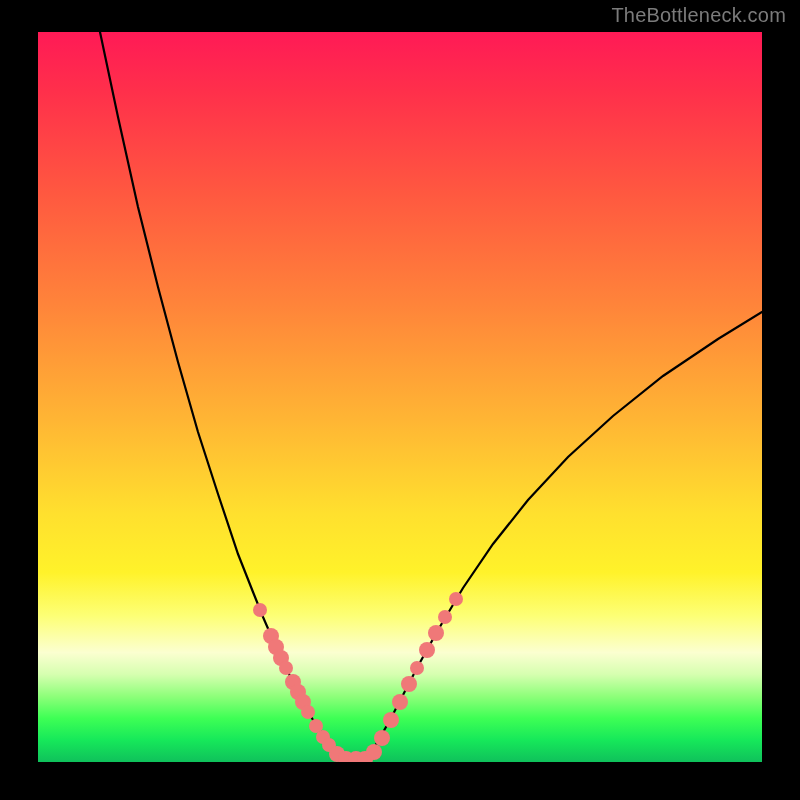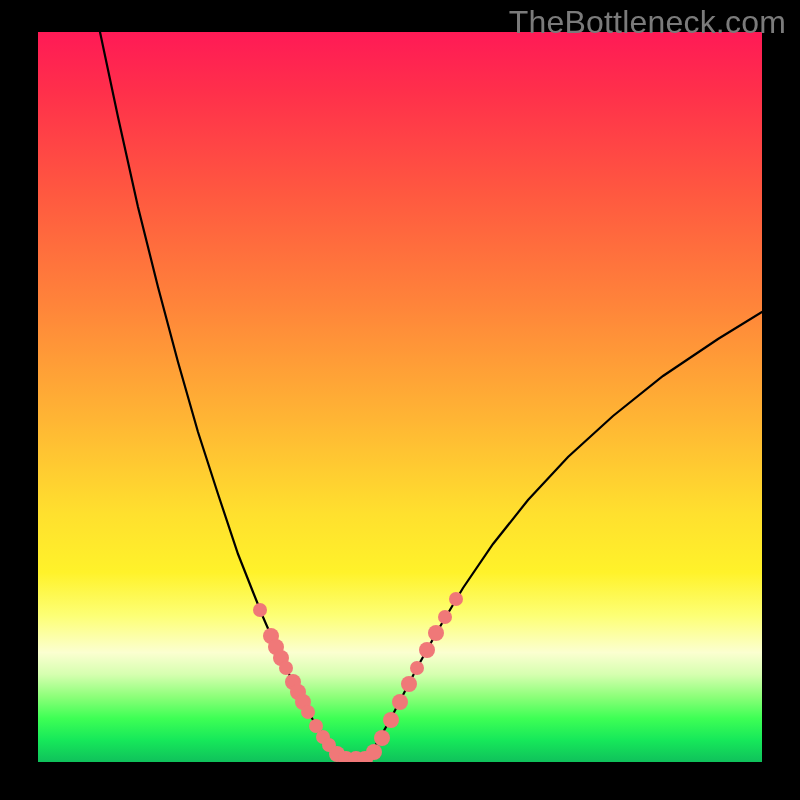--- a/index.html
+++ b/index.html
@@ -17,21 +17,21 @@
     top: 0;
     width: 800px;
     height: 800px;
     background: #000;
   }
   .watermark {
     position: absolute;
     top: 4px;
     right: 14px;
     color: #7b7b7b;
-    font-size: 32px;
+    font-size: 20px;
     font-weight: 400;
     letter-spacing: 0.2px;
     z-index: 10;
   }
   .plot-area {
     position: absolute;
     left: 38px;
     top: 32px;
     width: 724px;
     height: 730px;

